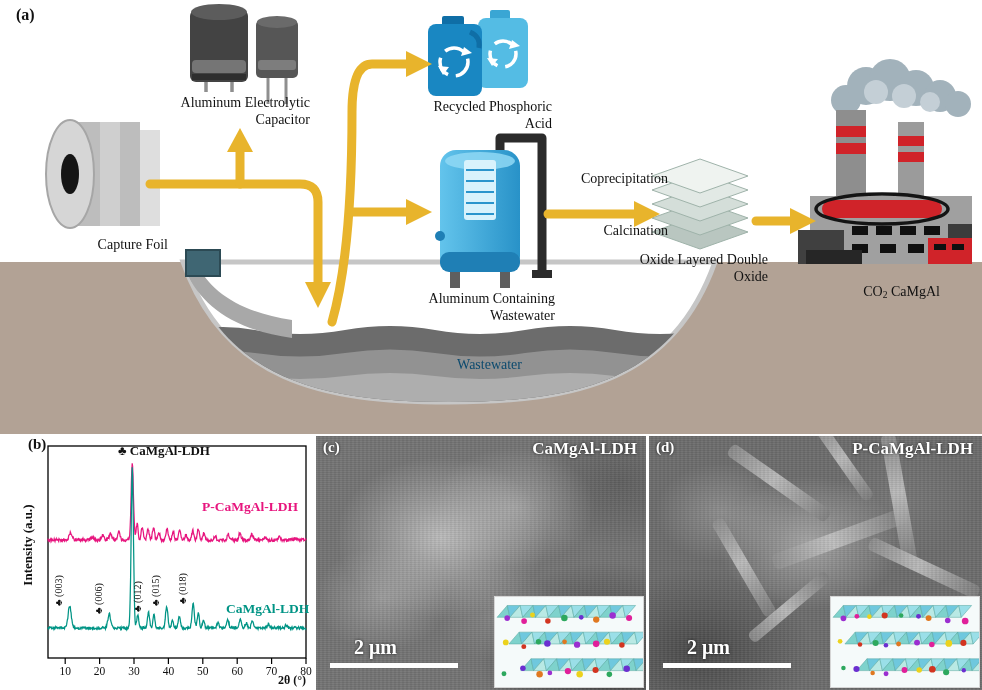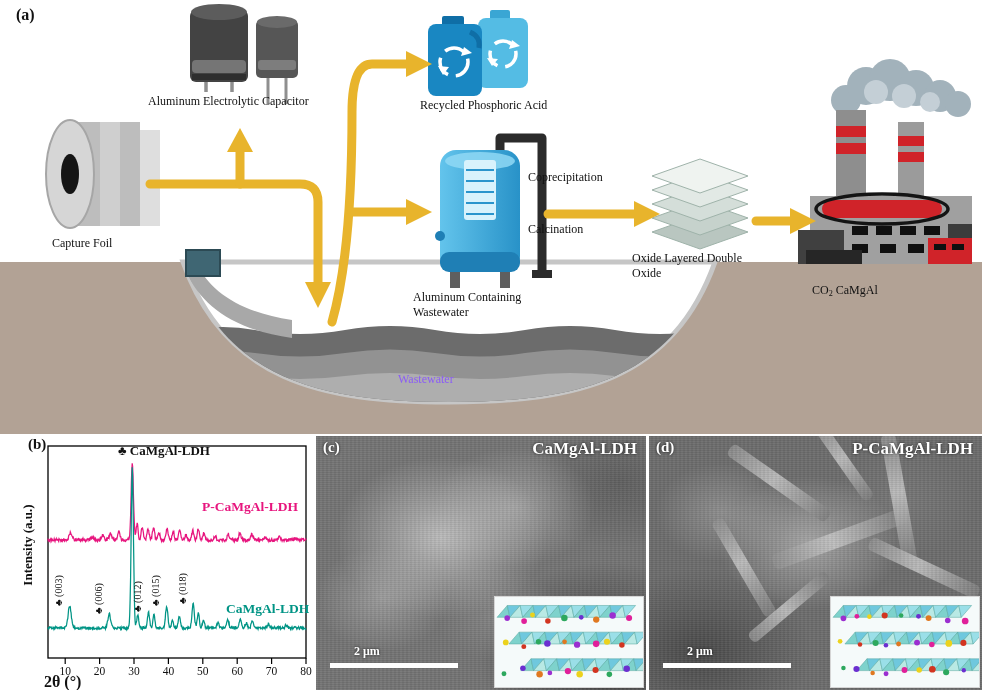--- a/index.html
+++ b/index.html
@@ -3,31 +3,31 @@
 <meta charset="utf-8">
 <style>
   *{box-sizing:border-box;margin:0;padding:0}
   body{background:#fff;font-family:"Liberation Serif","DejaVu Serif",serif;color:#111}
   .figure{position:relative;width:982px;height:690px;background:#fff;overflow:hidden}
   .panel{position:absolute}
 
   
   #panel-a{left:0;top:0;width:982px;height:434px}
   #panel-a svg{position:absolute;left:0;top:0}
-  .alabel{position:absolute;font-size:12px;line-height:1.22;text-align:left;color:#111}
+  .alabel{position:absolute;font-size:14px;line-height:1.22;text-align:right;color:#111}
   .ptag{position:absolute;font-weight:bold;font-size:16px;color:#111;z-index:5}
   .co2sub{font-size:.68em;vertical-align:-0.25em}
 
   
   #panel-b{left:20px;top:436px;width:294px;height:254px;background:#fff}
   #panel-b .ptag{left:8px;top:0;font-size:15px}
   #xrd-svg{position:absolute;left:24px;top:4px}
   .xrd-legend{position:absolute;left:98px;top:7px;font-weight:bold;font-size:13px;color:#111;white-space:nowrap}
   .y-axis-label{position:absolute;left:0;top:212px;width:206px;transform-origin:0 0;transform:rotate(-90deg);text-align:center;font-weight:bold;font-size:13px}
-  .x-axis-label{position:absolute;left:24px;top:237px;width:262px;text-align:left;font-weight:bold;font-size:16px}
+  .x-axis-label{position:absolute;left:24px;top:237px;width:262px;text-align:right;font-weight:bold;font-size:12px}
   .series-label{position:absolute;font-weight:bold;font-size:13.5px;white-space:nowrap}
   .peak-label{position:absolute;font-size:10px;height:13px;line-height:13px;white-space:nowrap;transform-origin:0 100%;transform:rotate(-90deg);color:#111}
 
   
   #panel-c{left:316px;top:436px;width:330px;height:254px;overflow:hidden;
     background:
       radial-gradient(150px 115px at 38% 40%, rgba(195,195,195,.9), rgba(195,195,195,0) 70%),
       radial-gradient(95px 75px at 20% 64%, rgba(160,160,160,.85), transparent 70%),
       radial-gradient(115px 85px at 60% 28%, rgba(172,172,172,.75), transparent 70%),
       radial-gradient(85px 65px at 55% 70%, rgba(135,135,135,.85), transparent 72%),
@@ -42,21 +42,21 @@
       radial-gradient(150px 110px at 15% 85%, rgba(70,70,70,.9), transparent 75%),
       #6d6d6d}
   .grain{position:absolute;inset:0;pointer-events:none;
     background:
       repeating-linear-gradient(0deg, rgba(255,255,255,.035) 0 1px, rgba(0,0,0,.04) 1px 2px),
       repeating-linear-gradient(90deg, rgba(255,255,255,.025) 0 2px, rgba(0,0,0,.035) 2px 4px)}
   .rod{position:absolute;border-radius:5px;opacity:.85;background:linear-gradient(90deg,#8f8f8f,#c6c6c6 45%,#7f7f7f)}
   .sem-tag{position:absolute;left:7px;top:3px;color:#fff;font-weight:bold;font-size:15px;text-shadow:0 0 3px rgba(0,0,0,.75);z-index:4}
   .sem-title{position:absolute;right:9px;top:3px;color:#fff;font-weight:bold;font-size:17px;text-shadow:0 0 3px rgba(0,0,0,.75);z-index:4}
   .scalebar{position:absolute;left:14px;bottom:22px;width:128px;height:5px;background:#fff;z-index:4}
-  .scalebar-label{position:absolute;left:38px;bottom:31px;color:#fff;font-weight:bold;font-size:12px;text-shadow:0 0 3px rgba(0,0,0,.75);z-index:4}
+  .scalebar-label{position:absolute;left:38px;bottom:31px;color:#fff;font-weight:bold;font-size:20px;text-shadow:0 0 3px rgba(0,0,0,.75);z-index:4}
   .inset{position:absolute;right:2px;bottom:2px;width:150px;height:92px;background:#f5fafa;border:1px solid #d5d5d5;z-index:3}
   .inset svg{width:100%;height:100%}
 </style>
 </head>
 <body>
 
 <div class="figure">
 
   <section class="panel" id="panel-a">
     <svg width="982" height="434" viewBox="0 0 982 434">
@@ -216,21 +216,21 @@
 
     <div class="ptag" style="left:16px;top:6px">(a)</div>
     <div class="alabel" style="left:148px;top:94px;width:162px">Aluminum Electrolytic Capacitor</div>
     <div class="alabel" style="left:52px;top:236px;width:116px">Capture Foil</div>
     <div class="alabel" style="left:413px;top:290px;width:142px">Aluminum Containing Wastewater</div>
     <div class="alabel" style="left:420px;top:98px;width:132px">Recycled Phosphoric Acid</div>
     <div class="alabel" style="left:528px;top:170px;width:140px">Coprecipitation</div>
     <div class="alabel" style="left:528px;top:222px;width:140px">Calcination</div>
     <div class="alabel" style="left:632px;top:251px;width:136px">Oxide Layered Double Oxide</div>
     <div class="alabel" style="left:812px;top:283px;width:128px"><span>CO</span><span class="co2sub">2</span><span> CaMgAl</span></div>
-    <div class="alabel" style="left:398px;top:372px;width:124px;color:#8b5cf6">Wastewater</div>
+    <div class="alabel" style="left:398px;top:356px;width:124px;color:#0c4a6e">Wastewater</div>
   </section>
 
   <section class="panel" id="panel-b">
     <div class="ptag">(b)</div>
     <div class="xrd-legend">♣ CaMgAl-LDH</div>
     <div class="y-axis-label">Intensity (a.u.)</div>
 
     <svg id="xrd-svg" width="270" height="236" viewBox="0 0 270 236">
       <rect x="4" y="6" width="258" height="212" fill="none" stroke="#000" stroke-width="1.3"></rect>
       <g stroke="#000" stroke-width="1.2">

